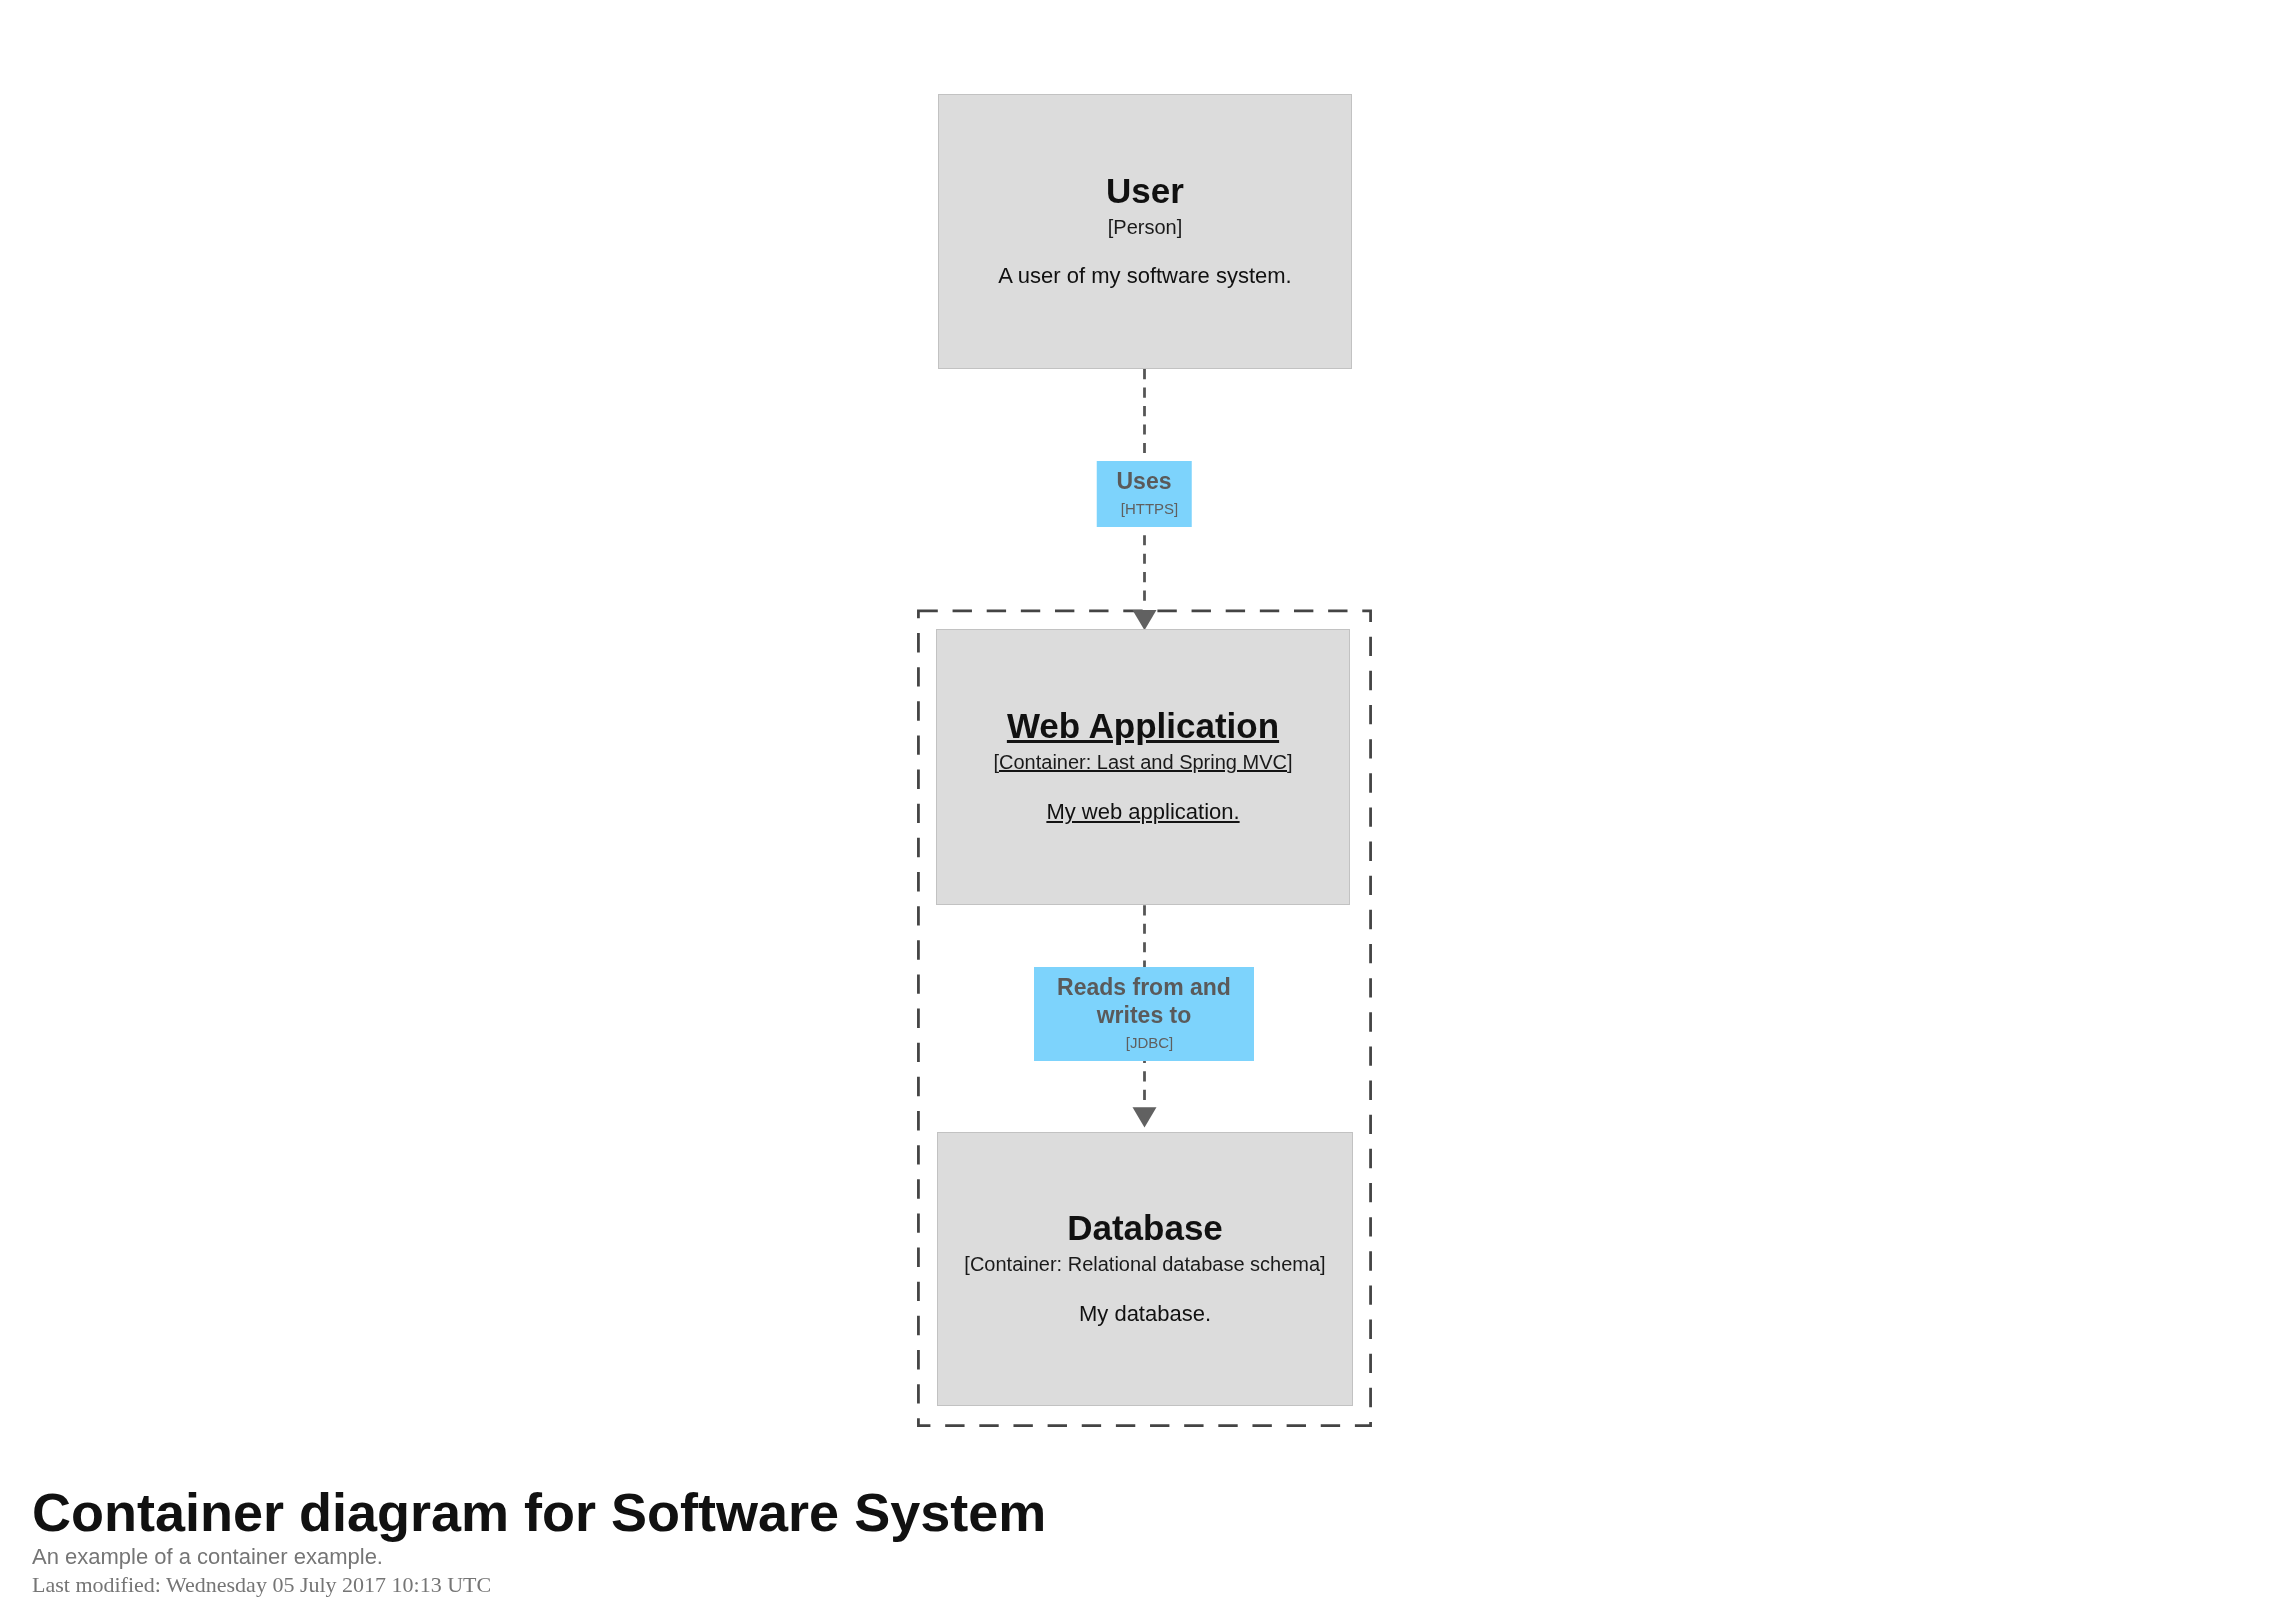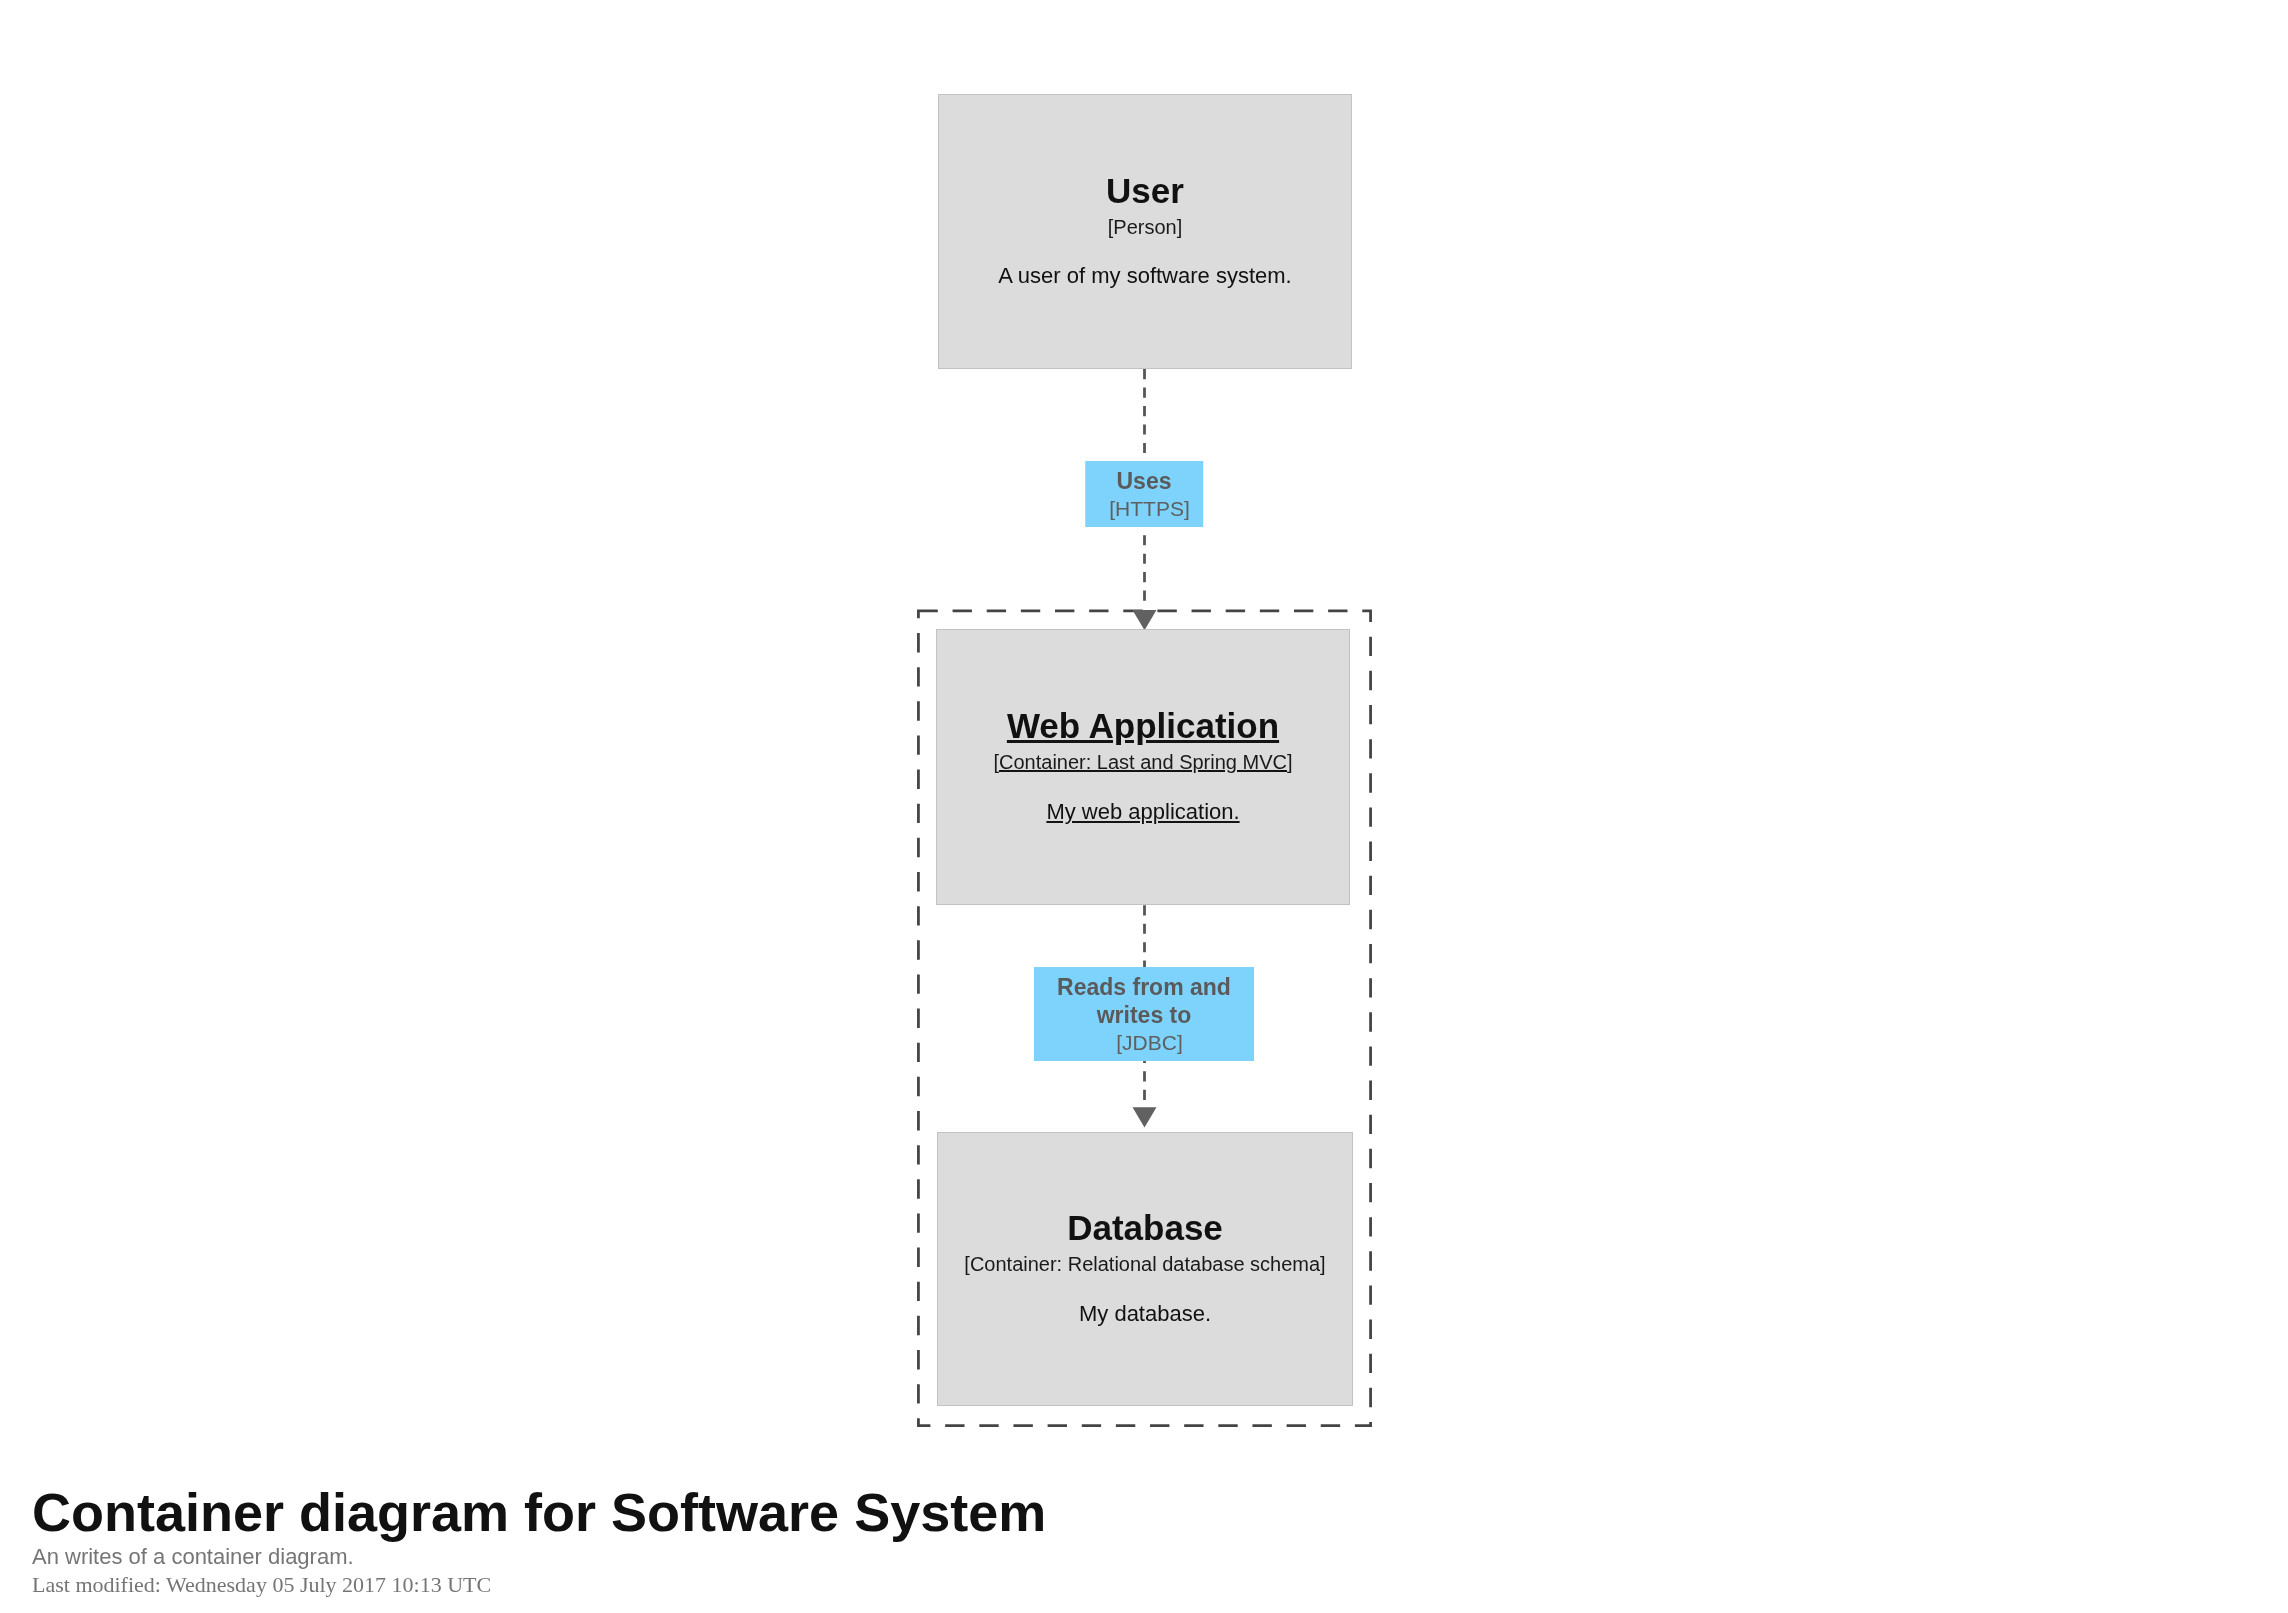--- a/index.html
+++ b/index.html
@@ -66,21 +66,21 @@
     padding: 5.5px 13px;
     color: #5a5a5a;
   }
   .rel-label .rel-name {
     font-size: 23px;
     font-weight: bold;
     line-height: 28px;
     color: #5a5a5a;
   }
   .rel-label .rel-tech {
-    font-size: 21px;
+    font-size: 15px;
     line-height: 24px;
     margin-top: 2.8px;
     color: #5f5f5f;
     margin-left: 11px;
   }
   .label-uses  { left: 1144px; top: 461px; }
   .label-reads { left: 1144px; top: 967px; width: 194px; }
 
   .footer {
     position: absolute;
@@ -146,18 +146,18 @@
     <div class="rel-tech">[HTTPS]</div>
   </div>
 
   <div class="rel-label label-reads">
     <div class="rel-name">Reads from and writes to</div>
     <div class="rel-tech">[JDBC]</div>
   </div>
 
   <div class="footer">
     <h1 class="diagram-title">Container diagram for Software System</h1>
-    <div class="diagram-subtitle">An writes of a container diagram.</div>
+    <div class="diagram-subtitle">An example of a container example.</div>
     <div class="diagram-modified">Last modified: Wednesday 05 July 2017 10:13 UTC</div>
   </div>
 
 </div>
 
 
 </body></html>

